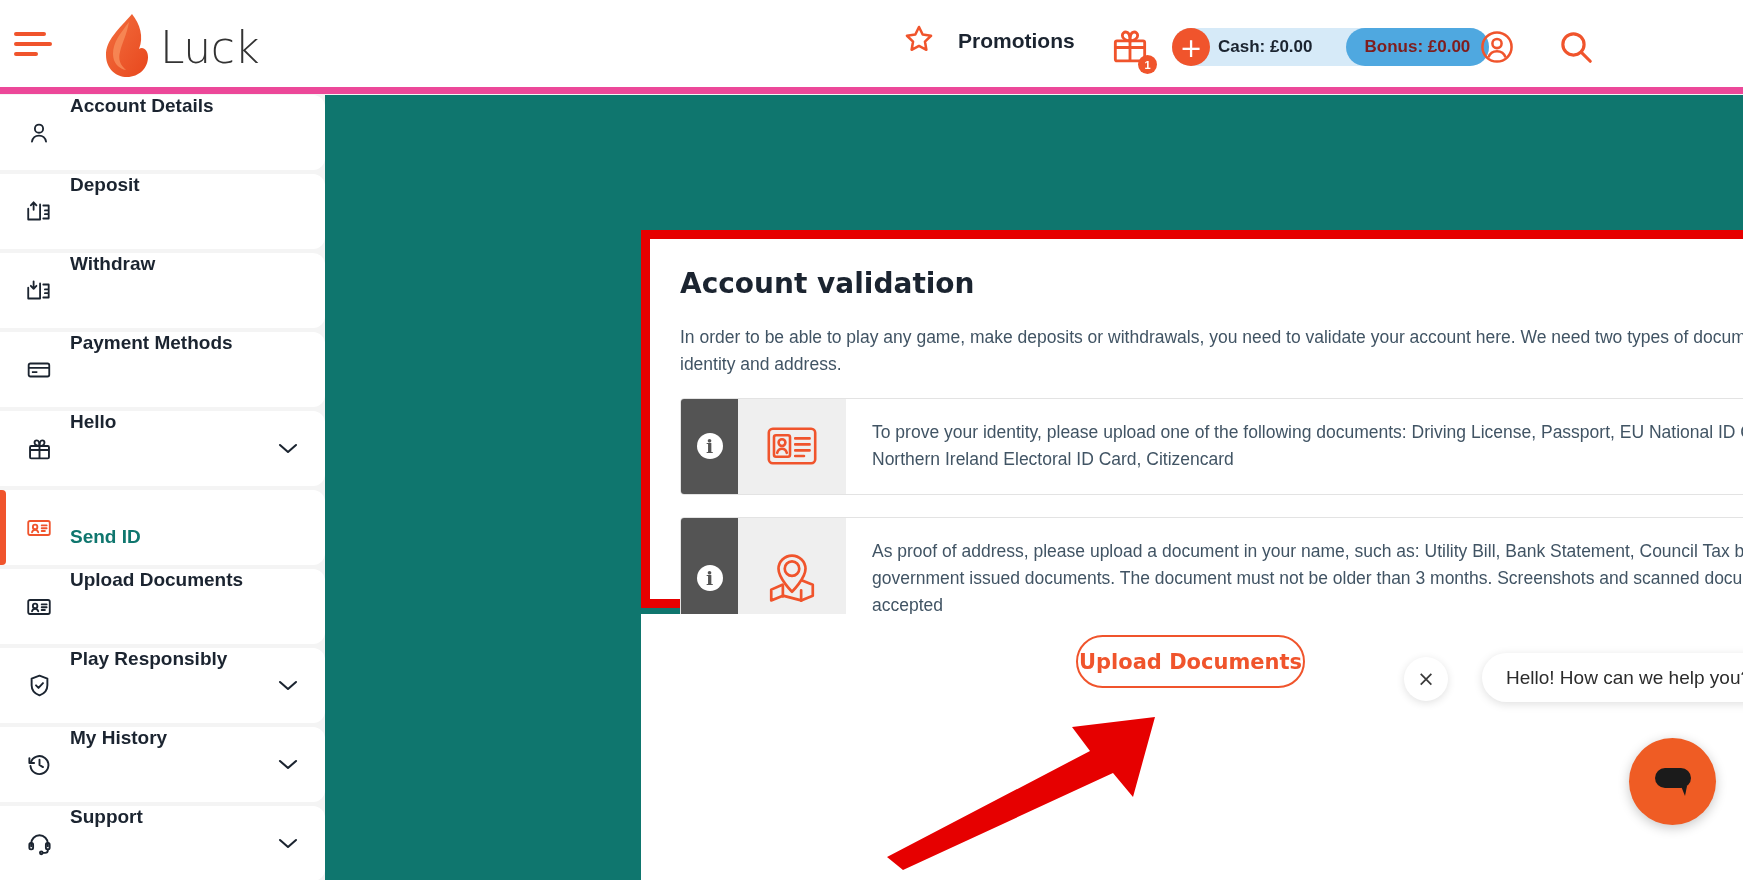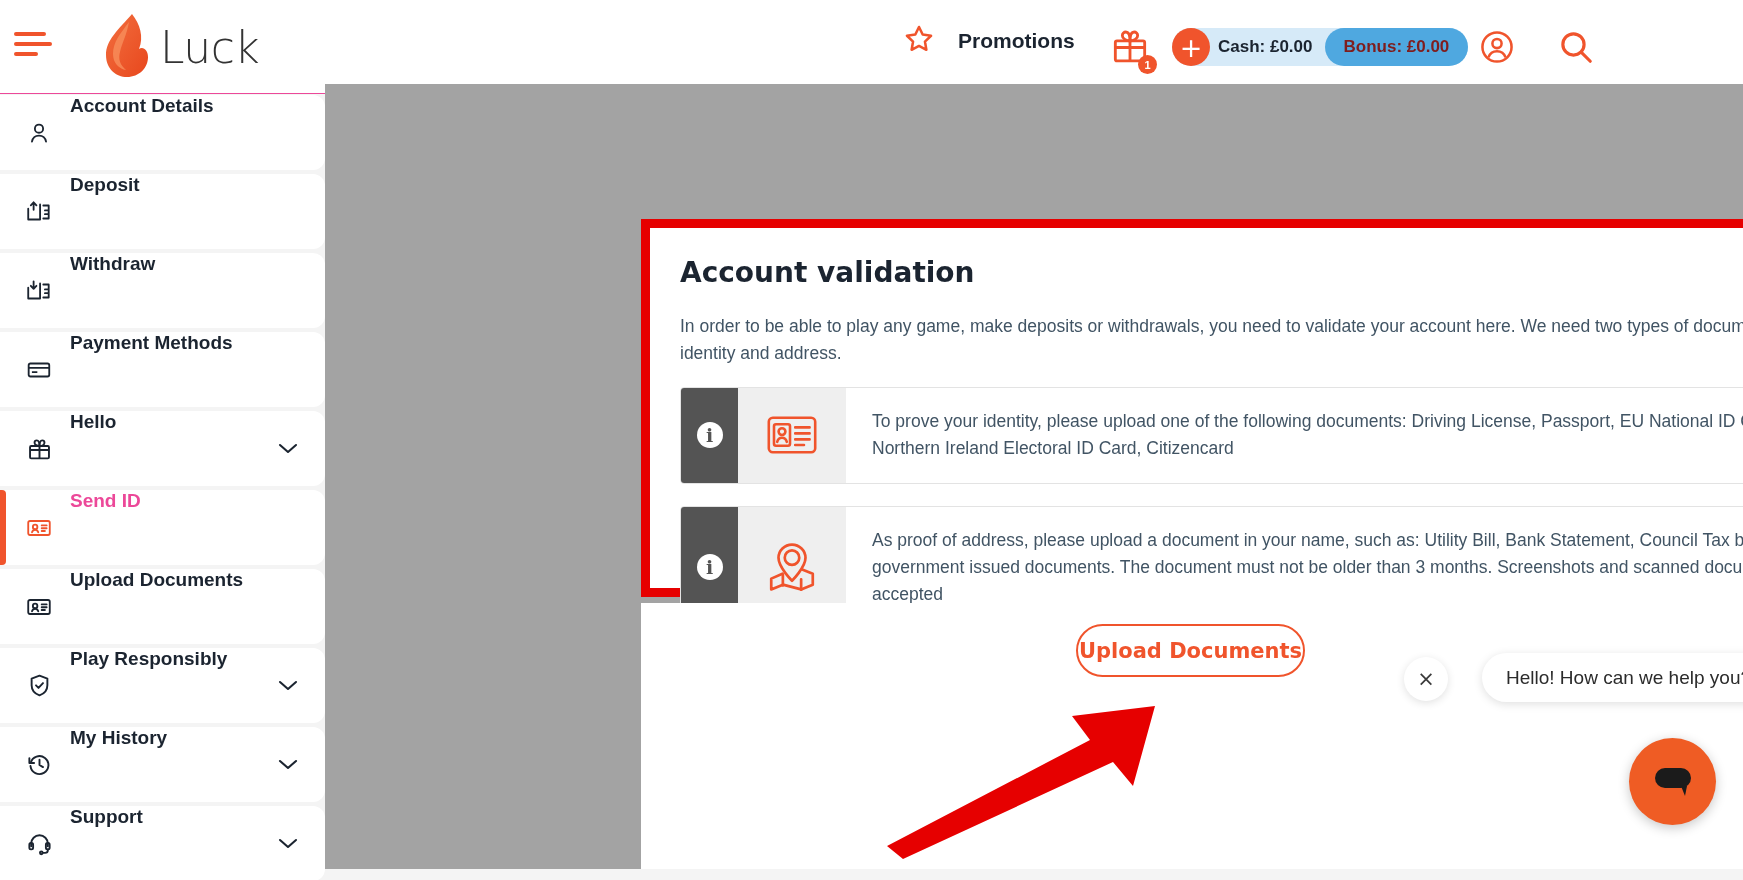--- a/index.html
+++ b/index.html
@@ -7,21 +7,21 @@
     width: 1743px; height: 880px;
     font-family: "Liberation Sans", sans-serif;
     background: #ffffff;
     overflow: hidden;
   }
   .page { position: relative; width: 1743px; height: 880px; background: #f4f4f4; }
 
   
   .header {
     position: absolute; top: 0; left: 0; width: 1743px; height: 94px;
-    background: #ffffff; border-bottom: 1px solid #ec4899;
+    background: #ffffff; border-bottom: 7px solid #ec4899;
     display: flex; align-items: center;
   }
   .hamburger { position: absolute; left: 14px; top: 32px; width: 38px; cursor: pointer; }
   .hamburger span { display: block; height: 4px; border-radius: 2px; background: #f0542c; margin-bottom: 6px; }
   .hamburger span:nth-child(1) { width: 32px; }
   .hamburger span:nth-child(2) { width: 38px; }
   .hamburger span:nth-child(3) { width: 24px; }
 
   .logo { position: absolute; left: 96px; top: 10px; display: flex; align-items: center; gap: 2px; }
   .logo-text { font-size: 44px; color: #333; letter-spacing: -0.5px; font-family: "DejaVu Sans", sans-serif; font-weight: 300; }
@@ -44,21 +44,21 @@
     position: absolute; left: 1172px; top: 28px; height: 38px;
     display: flex; align-items: center;
     background: #d6eaf8; border-radius: 19px;
   }
   .plus-btn {
     width: 38px; height: 38px; border-radius: 50%; background: #f0542c;
     display: flex; align-items: center; justify-content: center;
     color: #fff; font-size: 27px; line-height: 1; margin-right: 4px; cursor: pointer;
     font-family: "DejaVu Sans", sans-serif;
   }
-  .cash-label { font-size: 17px; font-weight: bold; color: #1b2430; padding: 0 12px 0 4px; }
+  .cash-label { font-size: 17px; font-weight: bold; color: #1b2430; padding: 0 33px 0 4px; }
   .bonus-pill {
     height: 38px; border-radius: 19px; background: #4fa8e0; color: #7f1d1d;
     font-size: 17px; font-weight: bold; display: flex; align-items: center; padding: 0 19px;
   }
 
   .account-icon { position: absolute; left: 1478px; top: 28px; cursor: pointer; }
   .search-icon-h { position: absolute; left: 1557px; top: 28px; cursor: pointer; }
 
   
   .sidebar { position: absolute; left: 0; top: 95px; width: 325px; }
@@ -68,24 +68,24 @@
     display: flex; padding-left: 22px; cursor: pointer;
   }
   .side-item .si-icon { width: 34px; display: flex; align-items: center; justify-content: center; }
   .side-item .si-label { font-size: 19px; font-weight: bold; color: #1b2430; margin-left: 14px; }
   .side-item .si-chev { position: absolute; right: 26px; top: 30px; }
   .side-item.active { }
   .side-item.active::before {
     content: ""; position: absolute; left: 0; top: 0; width: 6px; height: 100%;
     background: #f0542c; border-radius: 0 4px 4px 0;
   }
-  .side-item.active .si-label { color: #ec4899; }
+  .side-item.active .si-label { color: #0f766e; margin-top: 36px; }
 
   
-  .main { position: absolute; left: 325px; top: 84px; width: 1418px; height: 785px; background: #a3a3a3; }
+  .main { position: absolute; left: 325px; top: 95px; width: 1418px; height: 785px; background: #0f766e; }
 
   .redbox {
     position: absolute; left: 316px; top: 135px; width: 1276px; height: 378px;
     border: 9px solid #e60000; background: #ffffff;
   }
   .card-inner { padding: 28px 30px 14px 30px; }
   .card-title { font-size: 28px; font-weight: bold; color: #1b2430; margin-bottom: 24px; font-family: "DejaVu Sans", sans-serif; }
   .card-desc { font-size: 17.5px; color: #415464; line-height: 1.55; margin-bottom: 20px; max-width: 1195px; }
 
   .info-row {

